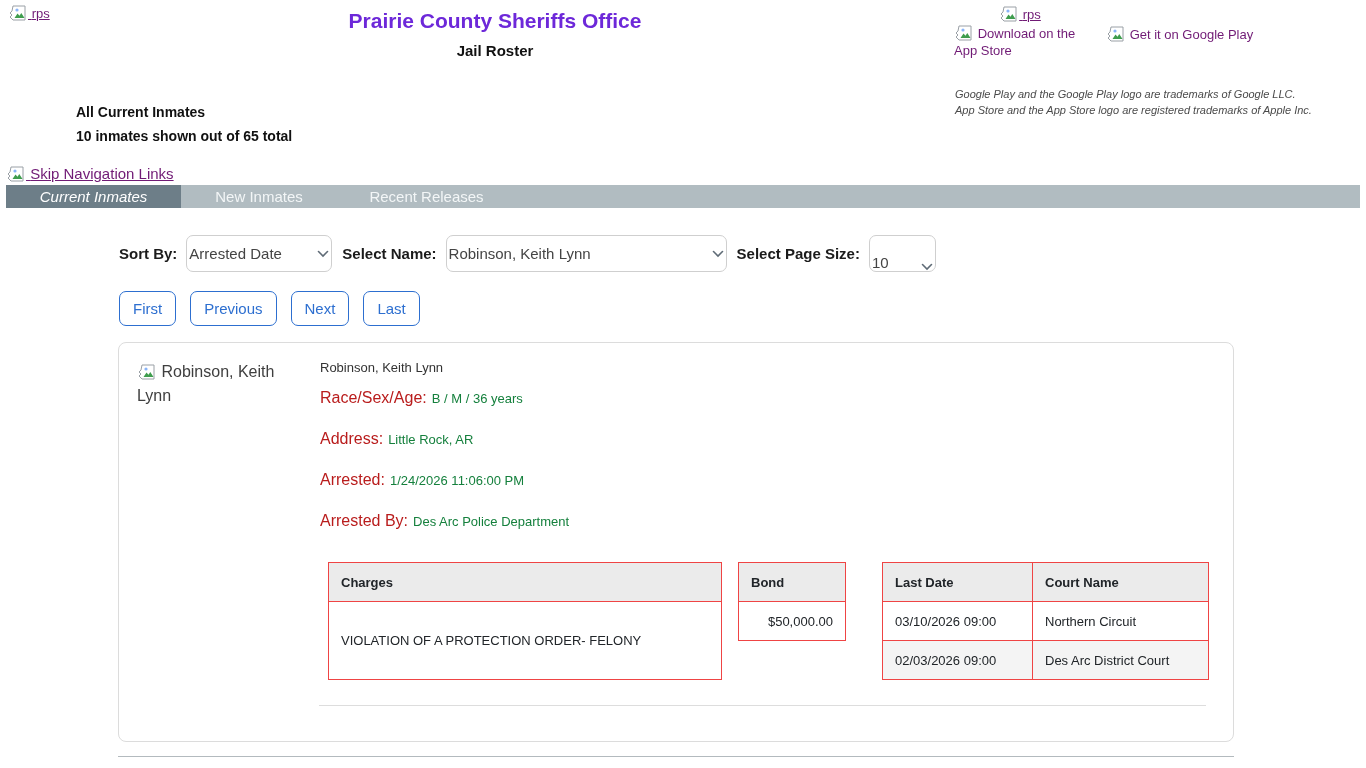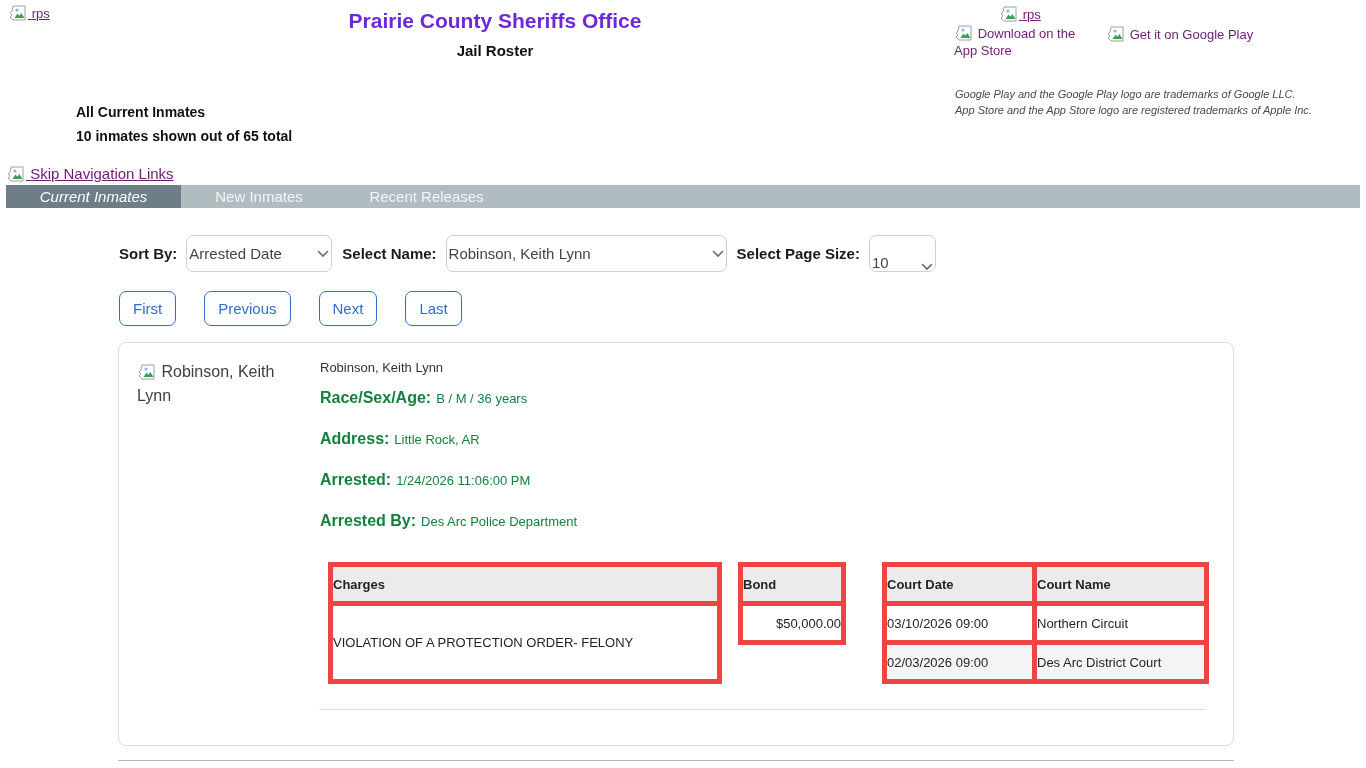--- a/index.html
+++ b/index.html
@@ -48,39 +48,39 @@
   .ctl-label { font-size:15px; font-weight:700; color:#1b1b1b; margin-right:9px; }
   .faux-select { height:37px; border:1px solid #cfcfcf; border-radius:7px;
     background:#fff; display:flex; align-items:center; padding:0 2px;
     font-size:15px; color:#444; cursor:pointer; }
   .faux-select .chev { margin-left:auto; padding-left:10px; display:flex; }
   .sel-sort { width:146px; margin-right:10px; }
   .sel-name { width:281px; margin-right:10px; }
   .sel-size { width:67px;align-items:flex-end; }
 
   
-  .pager { margin:19px 0 0 119px; display:flex; gap:28px; }
+  .pager { margin:19px 0 0 119px; display:flex; gap:14px; }
   .pager button { height:35px; padding:0 13px; background:#fff;
     border:1px solid #2d6fd0; border-radius:7px; color:#2d6fd0;
     font-size:15px; font-family:inherit; cursor:pointer; }
 
   
   .card { margin:16px 0 0 118px; width:1116px; border:1px solid #dcdcdc;
     border-radius:8px; background:#fff; padding:17px 0 35px 18px; }
   .card-top { display:flex; }
   .photo-col { width:166px; font-size:16px; color:#3f3f3f; line-height:24px; }
   .details-col { margin-left:17px; }
   .inmate-name { font-size:13px; color:#333; margin-bottom:13px; }
   .detail-row { margin-bottom:20px; line-height:20px; }
-  .detail-row .lbl { font-size:16px; font-weight:700; color:#15803d; }
+  .detail-row .lbl { font-size:16px; font-weight:400; color:#b91c1c; }
   .detail-row .val { font-size:13px; color:#15803d; margin-left:5px; }
 
   .tables-row { display:flex; margin:10px 0 0 191px; }
   table { border-collapse:collapse; font-size:13px; color:#212529; }
-  th, td { border:5px solid #ef4444; padding:9px 0; text-align:left;
+  th, td { border:1px solid #ef4444; padding:9px 12px; text-align:left;
     height:39px; }
   thead th { background:#ebebeb; font-weight:700; }
   tr.stripe td { background:#f4f4f4; }
   .tbl-charges { width:394px; }
   .tbl-bond { width:108px; margin-left:16px; align-self:flex-start; }
   .tbl-bond td { text-align:right; }
   .tbl-court { width:327px; margin-left:36px; align-self:flex-start; }
   .tbl-court th:first-child, .tbl-court td:first-child { width:150px; }
 
   .card-rule { border:none; border-top:1px solid #dddddd;
@@ -256,21 +256,21 @@
       <tbody>
         <tr>
             <td>$50,000.00</td>
           </tr>
       </tbody>
     </table>
 
     <table class="tbl-court">
       <thead>
         <tr>
-          <th>Court Date</th>
+          <th>Last Date</th>
           <th>Court Name</th>
         </tr>
       </thead>
       <tbody>
         <tr>
           <td>03/10/2026 09:00</td>
           <td>Northern Circuit</td>
         </tr>
         <tr class="stripe">
           <td>02/03/2026 09:00</td>

